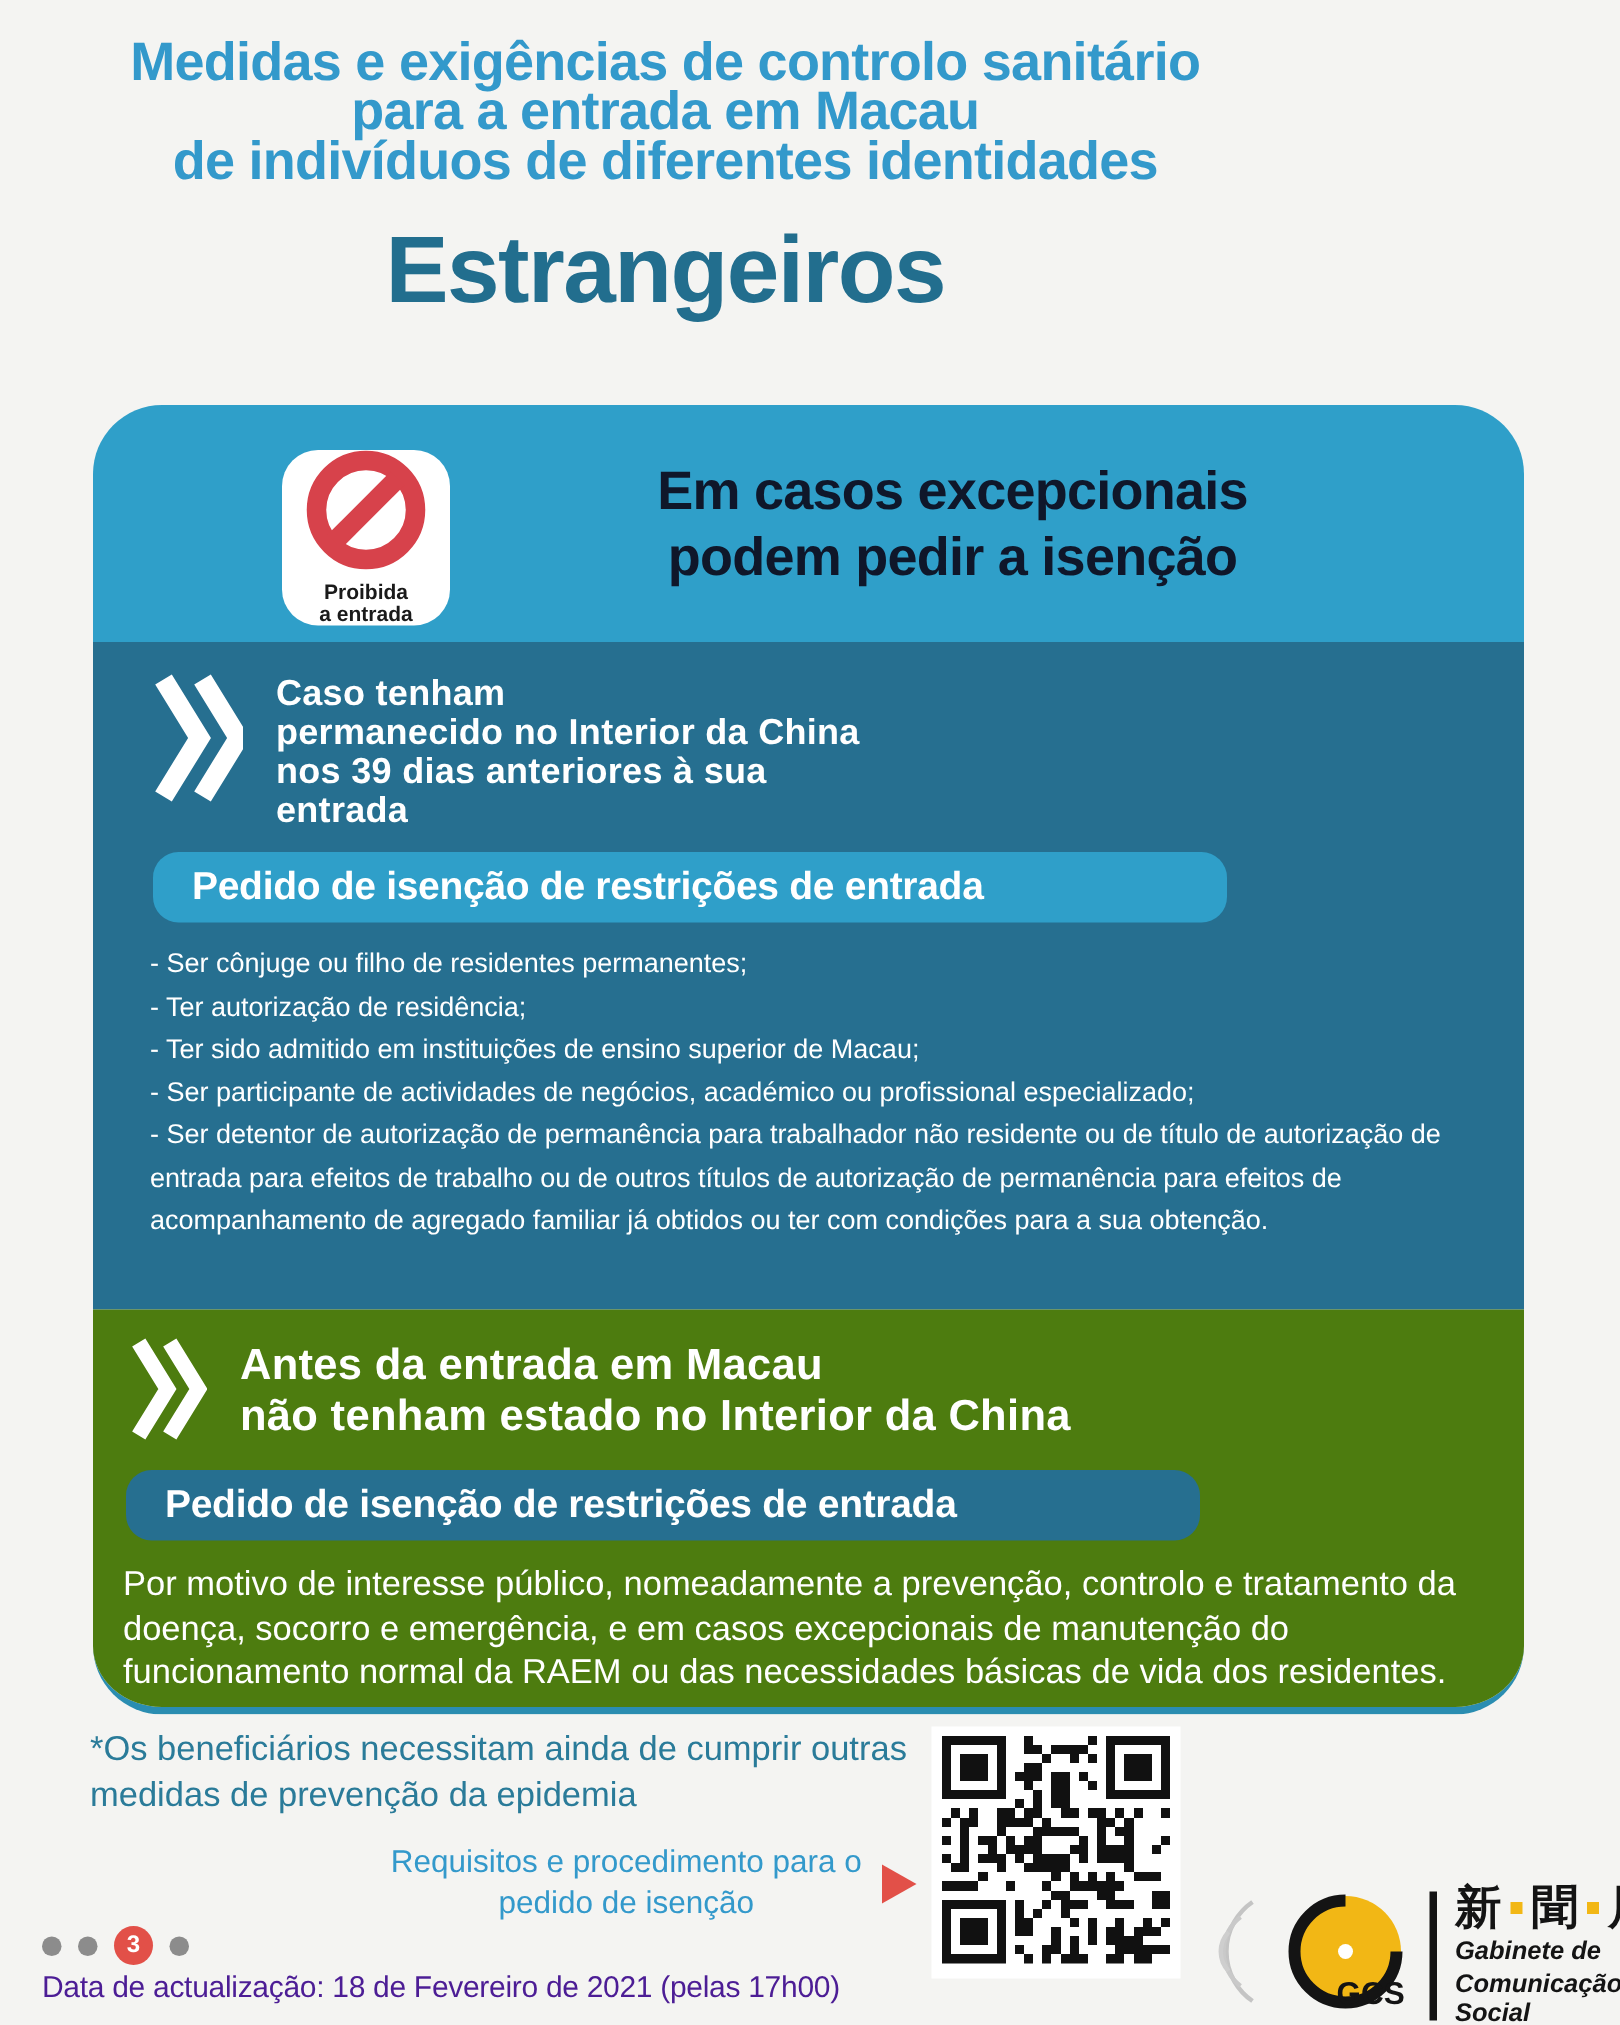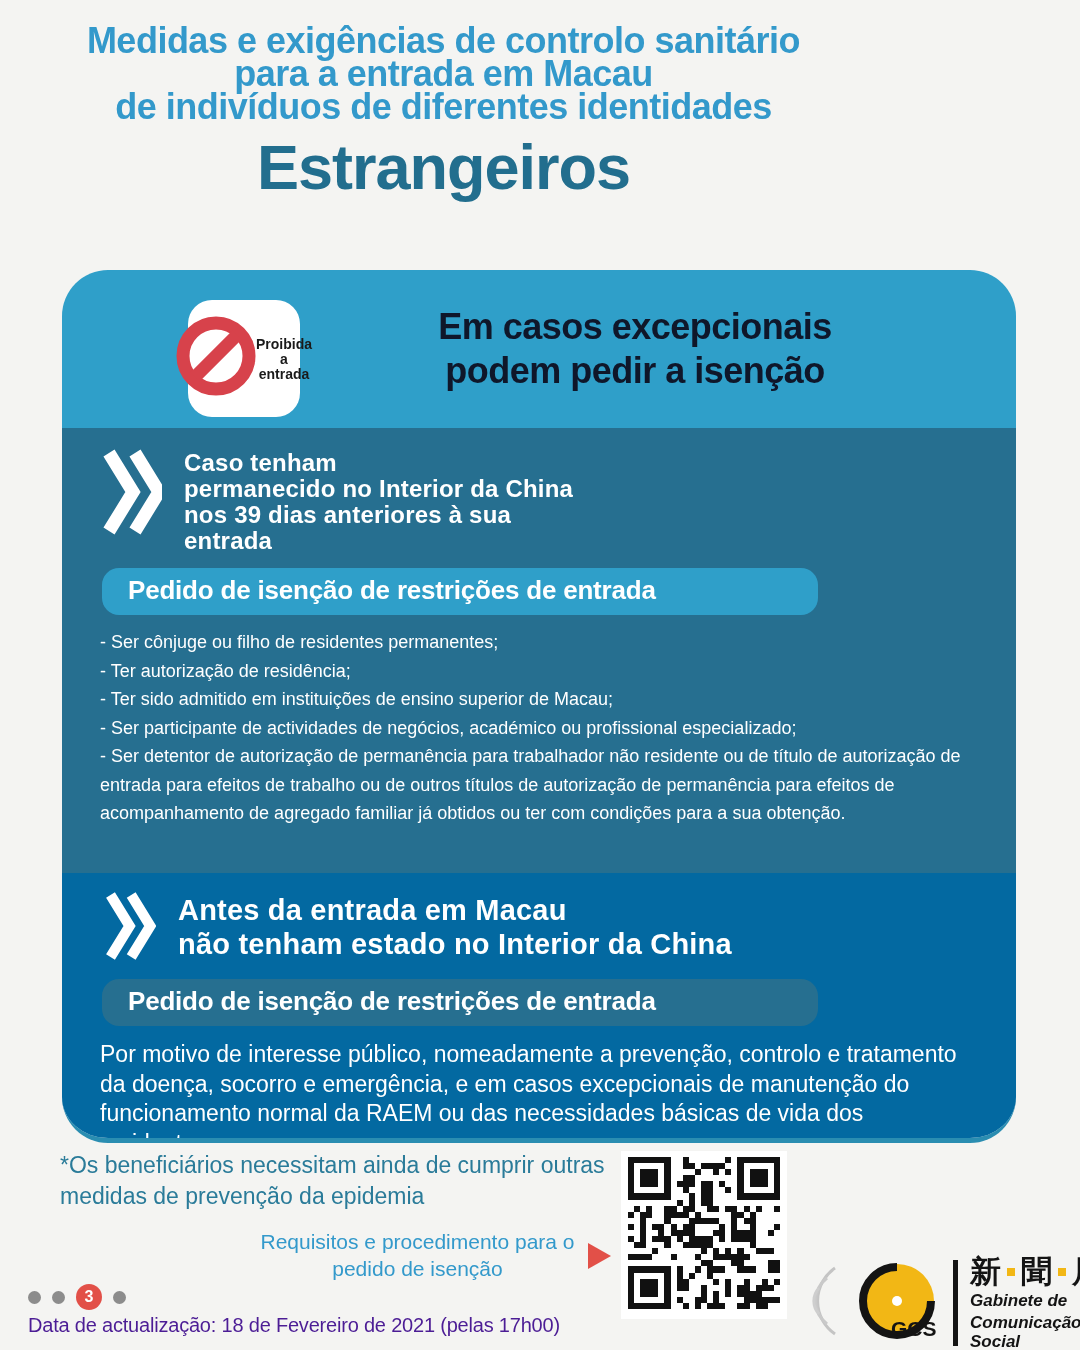--- a/index.html
+++ b/index.html
@@ -8,44 +8,44 @@
     font-family:"Liberation Sans", sans-serif;
     background:#f4f4f2;
     position:relative;
     overflow:hidden;
   }
   .preline { white-space:pre-line; }
 
   
   .title-block { position:absolute; top:24px; left:0; width:887px; text-align:center; }
   .title-line { color:#3399cb; font-weight:700; font-size:36px; line-height:33px; letter-spacing:-0.5px; }
-  .subtitle { margin-top:12px; color:#226e8e; font-weight:700; font-size:63px; line-height:64px; letter-spacing:-1px; }
+  .subtitle { margin-top:25px; color:#226e8e; font-weight:700; font-size:63px; line-height:64px; letter-spacing:-1px; }
 
   
   .card {
     position:absolute; left:62px; top:270px; width:954px; height:873px;
     border-radius:46px; overflow:hidden;
     border-bottom:5px solid #2a8db1;
     display:flex; flex-direction:column;
   }
   .card-header { background:#2f9fc9; height:158px; display:flex; align-items:center; flex:none; }
   .badge-tile {
     margin-left:126px; width:112px; height:117px; margin-top:18px;
     background:#ffffff; border-radius:24px;
-    display:flex; align-items:center; justify-content:center;
+    display:flex; flex-direction:column; align-items:center; justify-content:center;
     flex:none;
   }
   .badge-label { color:#1a1a1a; font-weight:700; font-size:14px; line-height:15px; text-align:center; margin-top:2px; }
   .card-header-title {
     flex:1; text-align:center; color:#0f172a; font-weight:700;
     font-size:36px; line-height:44px; padding-right:46px; letter-spacing:-0.5px;
   }
 
   .section-dark { background:#266f90; flex:1; padding:20px 34px 0 38px; }
-  .section-light { background:#0369a1; flex:none; height:265px; padding:18px 34px 0 38px; }
+  .section-light { background:#4d7c0f; flex:none; height:265px; padding:18px 34px 0 20px; }
 
   .sec-head { display:flex; align-items:flex-start; }
   .chevrons { flex:none; margin-right:22px; }
   .sec-heading { color:#ffffff; font-weight:700; font-size:24px; line-height:26px; letter-spacing:0.2px; padding-top:2px; }
   .section-light .sec-heading { font-size:29px; line-height:34px; }
 
   .pill {
     width:716px; border-radius:17px; margin-top:14px; margin-left:2px;
     padding:7px 26px 9px 26px;
     color:#ffffff; font-weight:700; font-size:26px; letter-spacing:-0.2px;

